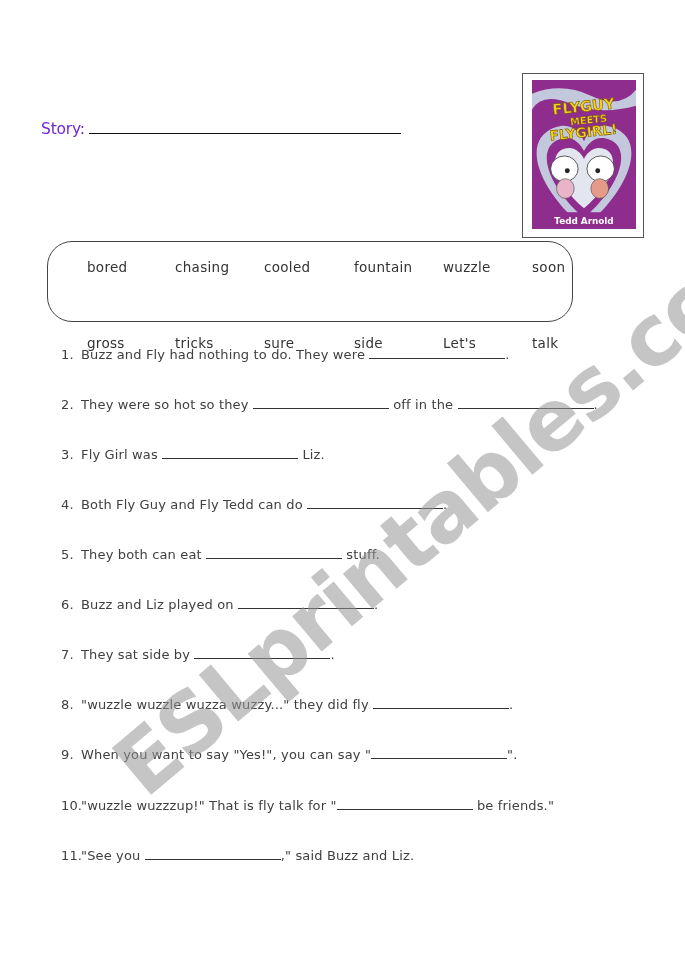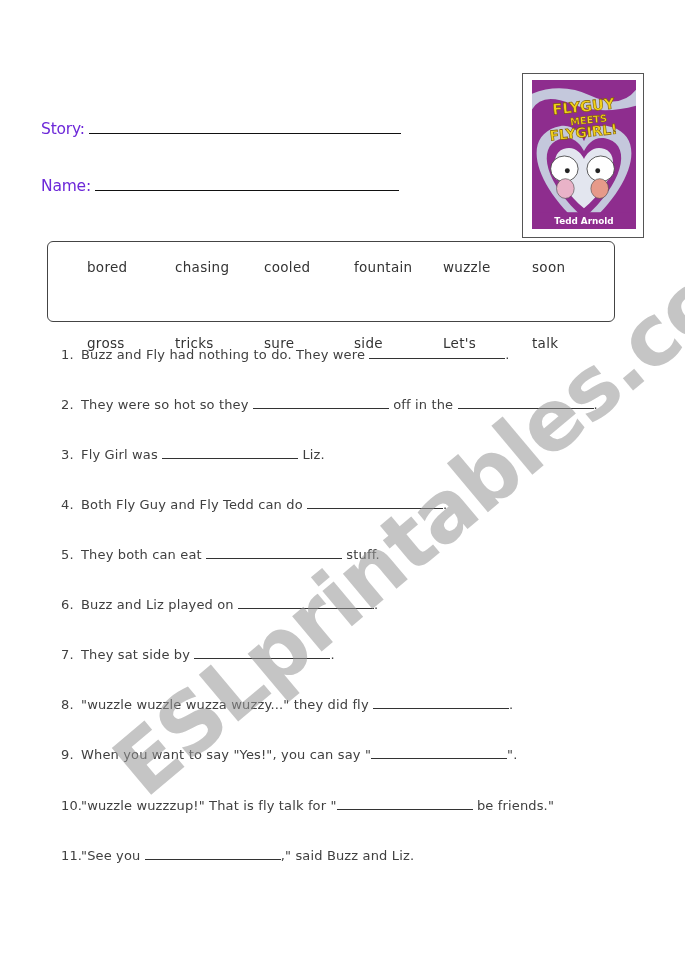--- a/index.html
+++ b/index.html
@@ -25,22 +25,22 @@
       position: absolute; left: 522px; top: 73px; width: 122px; height: 165px;
       border: 1px solid #555; background: #fff; padding: 6px 7px 8px 9px;
     }
     .cover-inner {
       position: relative; width: 100%; height: 100%; overflow: hidden;
       background: #8e2d8e;
     }
     .cover svg { display: block; width: 100%; height: 100%; }
 
     .word-bank {
-      position: absolute; left: 47px; top: 241px; width: 568px; height: 81px;
-      border: 1px solid #444; border-radius: 6px;
+      position: absolute; left: 47px; top: 241px; width: 526px; height: 81px;
+      border: 1px solid #444; border-radius: 25px;
     }
     .word-row { position: absolute; left: 0; width: 100%; height: 20px; font-size: 13.5px; color: #333; }
     .word-row.r1 { top: 17px; }
     .word-row.r2 { top: 45px; margin-top: 48px; }
     .word { position: absolute; top: 0; white-space: nowrap; letter-spacing: 0.3px; }
 
     .questions { position: absolute; left: 61px; top: 347px; }
     .q {
       position: absolute; left: 0; white-space: nowrap; font-size: 13px; color: #404040;
       letter-spacing: 0.15px;
@@ -58,23 +58,20 @@
       letter-spacing: -2px; pointer-events: none;
     }
   </style>
 </head>
 <body>
 
 <div class="page">
 
   <div class="header-field" id="story-field">
     <span>Story:</span><span class="line"></span>
-  </div>
-  <div class="header-field" id="name-field">
-    <span>Name:</span><span class="line"></span>
   </div>
 
   <div class="cover">
     <div class="cover-inner">
       <svg viewBox="0 0 106 151" preserveAspectRatio="none">
         <rect x="0" y="0" width="106" height="151" fill="#8e2d8e"></rect>
         <path d="M0,14 Q30,2 60,16 T106,10 L106,26 Q70,36 40,24 T0,30 Z" fill="#c4c8dc"></path>
         <path d="M53,150 C5,110 -12,60 24,48 C40,42 50,54 53,62 C56,54 66,42 82,48 C118,60 101,110 53,150 Z" fill="#c4c8dc"></path>
         <path d="M53,140 C14,106 4,68 28,60 C42,55 50,66 53,72 C56,66 64,55 78,60 C102,68 92,106 53,140 Z" fill="#8e2d8e"></path>
         <path d="M53,130 C22,104 16,76 32,70 C43,66 50,74 53,80 C56,74 63,66 74,70 C90,76 84,104 53,130 Z" fill="#e3e6ef"></path>

